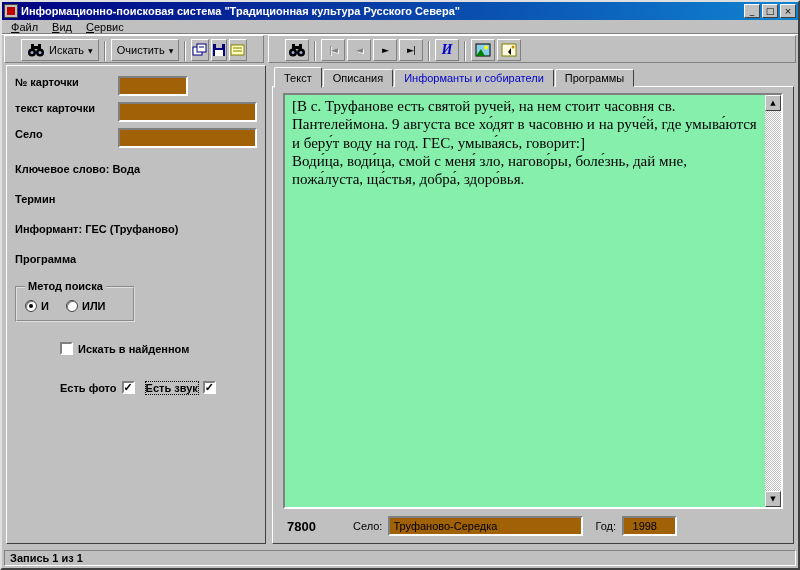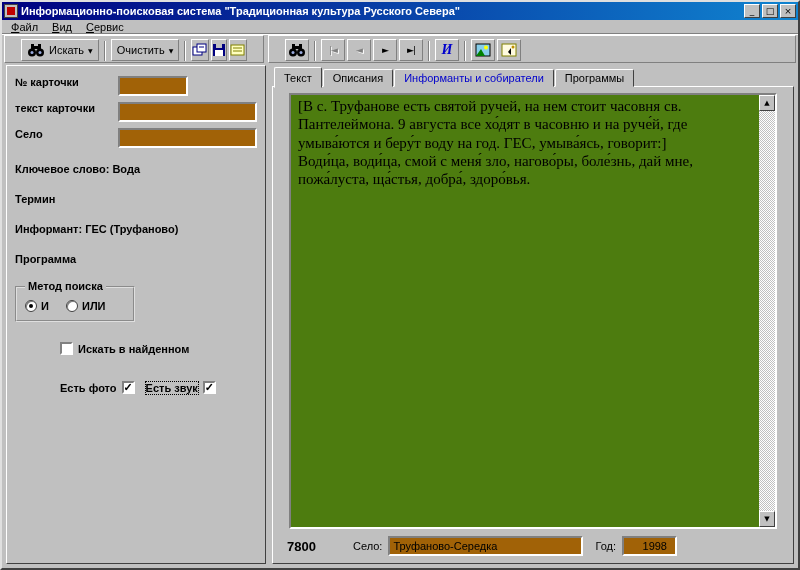--- a/index.html
+++ b/index.html
@@ -78,37 +78,37 @@
   .radio .dot { width:4px; height:4px; border-radius:50%; background:#000; visibility:hidden; }
   .radio.checked .dot { visibility:visible; }
   .rlabel { font-weight:bold; }
   .checkbox { width:13px; height:13px; background:#fff; border:2px solid;
               border-color:#808080 #fff #fff #808080; display:inline-flex; align-items:center;
               justify-content:center; font-size:11px; font-weight:bold; line-height:9px; }
   .check-row { display:flex; align-items:center; gap:5px; margin:10px 0;padding-left:45px; }
   .focus-lbl { outline:1px dotted #000; outline-offset:0px; }
 
   
-  .text-wrap { flex:1; margin:6px 16px 4px; background:#4d7c0f; border:2px solid;
+  .text-wrap { flex:1; margin:6px 10px 4px; background:#86efac; border:2px solid;
                border-color:#808080 #fff #fff #808080; position:relative; min-height:0; overflow:hidden; }
   .card-text { position:absolute; left:0; top:0; right:16px; bottom:0; padding:2px 4px 2px 7px;
                font-family:"Liberation Serif",serif; font-size:15px; line-height:1.22;
                white-space:pre-line; overflow:hidden; }
   .vscroll { position:absolute; right:0; top:0; bottom:0; width:16px; background:#d4d0c8;
              background:repeating-conic-gradient(#fff 0% 25%, #c0c0c0 0% 50%) 0 0/2px 2px;
              display:flex; flex-direction:column; }
   .scroll-btn { height:16px; background:#c0c0c0; border:1px solid; border-color:#fff #404040 #404040 #fff;
                 display:flex; align-items:center; justify-content:center;
                 font-family:"DejaVu Sans",sans-serif; font-size:7px; flex:0 0 auto; }
   .scroll-track { flex:1; }
   .bottom-row { height:30px; display:flex; align-items:center; gap:6px; padding:0 8px 4px 14px; flex:0 0 auto; }
   .rec-num { font-weight:bold; font-size:13px; width:60px; }
   .b-lbl { white-space:nowrap; }
   .village-input { width:195px; }
-  .year-input { width:55px; text-align:right; padding-right:8px; }
+  .year-input { width:55px; text-align:right; padding-right:18px; }
 
   
   .statusbar { height:20px; flex:0 0 auto; padding:2px 2px; }
   .status-panel { height:16px; border:1px solid; border-color:#808080 #fff #fff #808080;
                   display:flex; align-items:center; padding:0 5px; font-weight:bold; }
 
   svg { display:block; }
 </style>
 </head>
 <body>
@@ -315,14 +315,19 @@
           <span class="rec-num">7800</span>
           <span class="b-lbl">Село:</span>
           <input class="field village-input" value="Труфаново-Середка" style="">
           <span class="b-lbl" style="margin-left:6px">Год:</span>
           <input class="field year-input" value="1998" style="">
         </div>
       </div>
     </div>
   </div>
 
+  <div class="statusbar">
+    <div class="status-panel">
+      <span>Запись 1 из 1</span>
+    </div>
+  </div>
 
 </div>
 
 </body></html>

